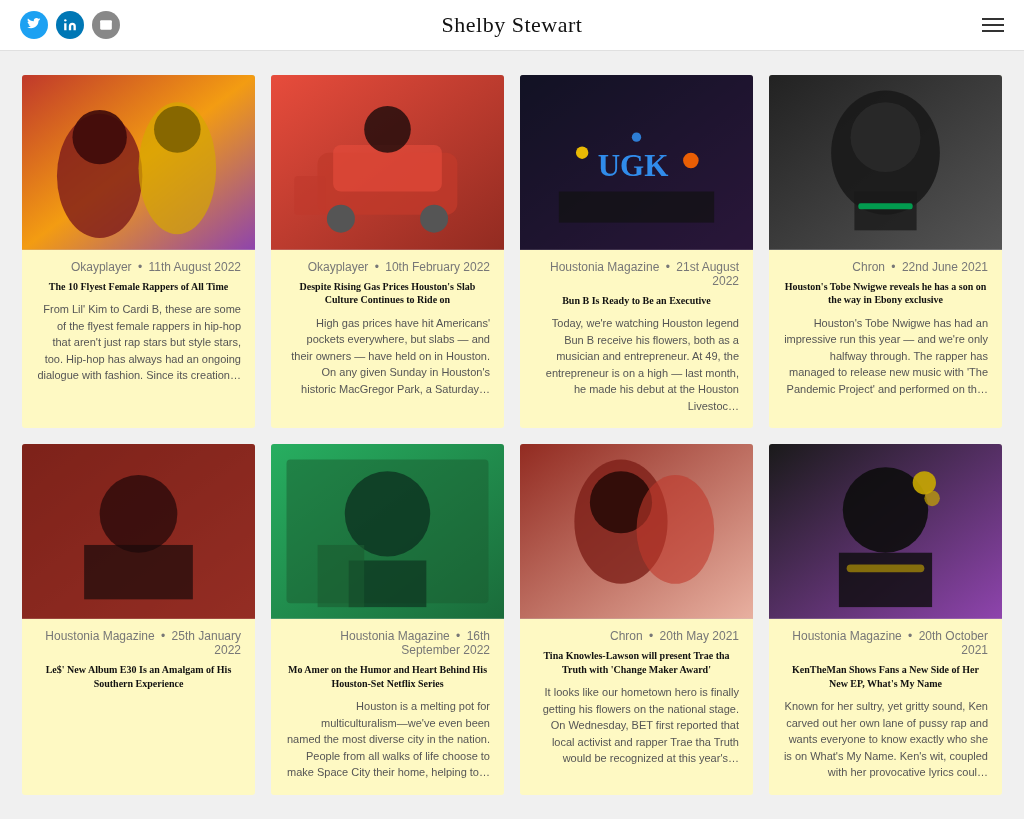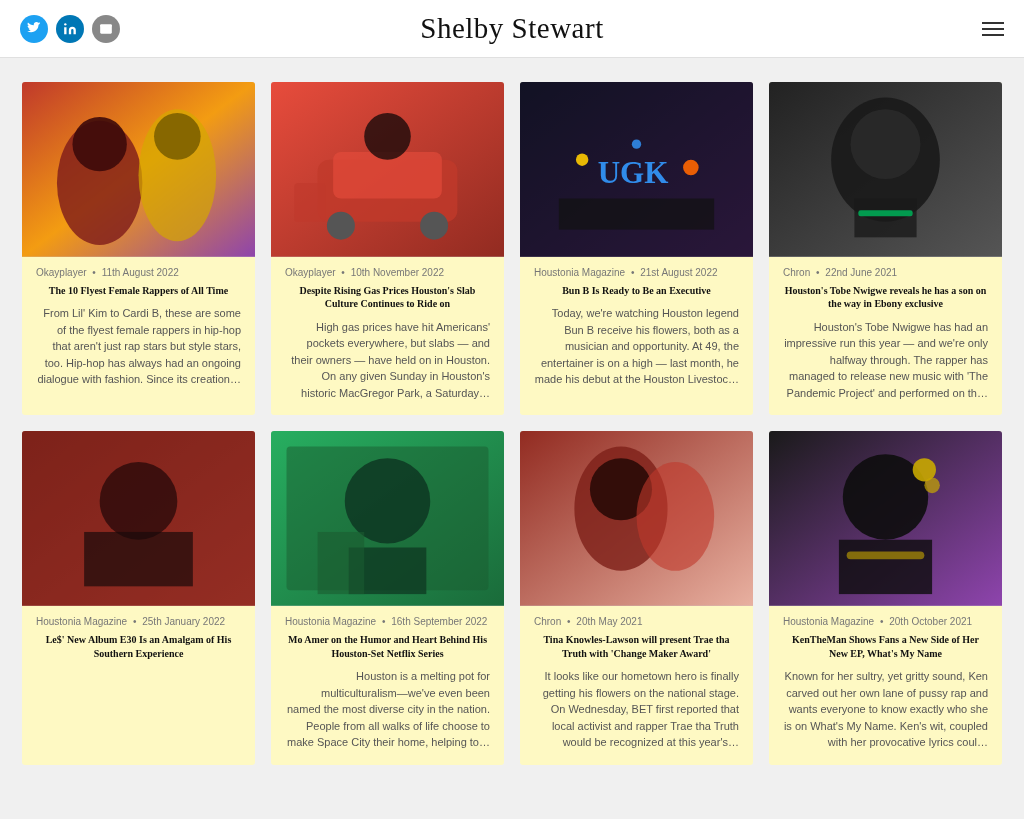--- a/index.html
+++ b/index.html
@@ -34,21 +34,21 @@
       align-items: center;
       justify-content: center;
       cursor: pointer;
     }
     .social-twitter { background: #1da1f2; }
     .social-linkedin { background: #0077b5; }
     .social-email { background: #888; }
     .social-icon svg { width: 14px; height: 14px; fill: #fff; }
 
     .header-title {
-      font-size: 29px;
+      font-size: 22px;
       font-weight: 400;
       letter-spacing: 0.5px;
       color: #111;
     }
     .header-menu {
       position: absolute;
       right: 20px;
       cursor: pointer;
       display: flex;
       flex-direction: column;
@@ -86,24 +86,24 @@
       background: #ccc;
     }
     .card-body {
       padding: 10px 14px 14px;
       flex: 1;
       display: flex;
       flex-direction: column;
     }
     .card-meta {
       font-family: Arial, sans-serif;
-      font-size: 10px;
+      font-size: 12px;
       color: #777;
       margin-bottom: 6px;
-      text-align: left;
+      text-align: right;
     }
     .card-meta .separator {
       margin: 0 3px;
     }
     .card-title {
       font-size: 10px;
       font-weight: bold;
       line-height: 1.35;
       color: #111;
       text-align: center;
@@ -205,21 +205,21 @@
     <circle cx="90" cy="185" r="18" fill="#555"></circle>
     <circle cx="210" cy="185" r="18" fill="#555"></circle>
     <rect x="30" y="130" width="40" height="50" rx="5" fill="#c0392b" opacity="0.6"></rect>
     <circle cx="150" cy="70" r="30" fill="#1a0a0a" opacity="0.8"></circle>
   </svg>
     </div>
     <div class="card-body">
       <div class="card-meta">
         <span>Okayplayer</span>
         <span class="separator">•</span>
-        <span>10th November 2022</span>
+        <span>10th February 2022</span>
       </div>
       <div class="card-title">Despite Rising Gas Prices Houston's Slab Culture Continues to Ride on</div>
       <div class="card-excerpt">High gas prices have hit Americans' pockets everywhere, but slabs — and their owners — have held on in Houston. On any given Sunday in Houston's historic MacGregor Park, a Saturday…</div>
     </div>
   </div>
       <div class="card">
     <div class="card-image-wrap">
       <svg viewBox="0 0 300 225" xmlns="http://www.w3.org/2000/svg">
     <defs>
               <linearGradient id="g3" x1="0%" y1="0%" x2="100%" y2="100%">
@@ -236,21 +236,21 @@
     <rect x="50" y="150" width="200" height="40" fill="#111" opacity="0.7"></rect>
   </svg>
     </div>
     <div class="card-body">
       <div class="card-meta">
         <span>Houstonia Magazine</span>
         <span class="separator">•</span>
         <span>21st August 2022</span>
       </div>
       <div class="card-title">Bun B Is Ready to Be an Executive</div>
-      <div class="card-excerpt">Today, we're watching Houston legend Bun B receive his flowers, both as a musician and opportunity. At 49, the entertainer is on a high — last month, he made his debut at the Houston Livestoc…</div>
+      <div class="card-excerpt">Today, we're watching Houston legend Bun B receive his flowers, both as a musician and entrepreneur. At 49, the entrepreneur is on a high — last month, he made his debut at the Houston Livestoc…</div>
     </div>
   </div>
       <div class="card">
     <div class="card-image-wrap">
       <svg viewBox="0 0 300 225" xmlns="http://www.w3.org/2000/svg">
     <defs>
               <linearGradient id="g4" x1="0%" y1="0%" x2="100%" y2="100%">
                 <stop offset="0%" style="stop-color:#222"></stop>
                 <stop offset="100%" style="stop-color:#555"></stop>
               </linearGradient>

